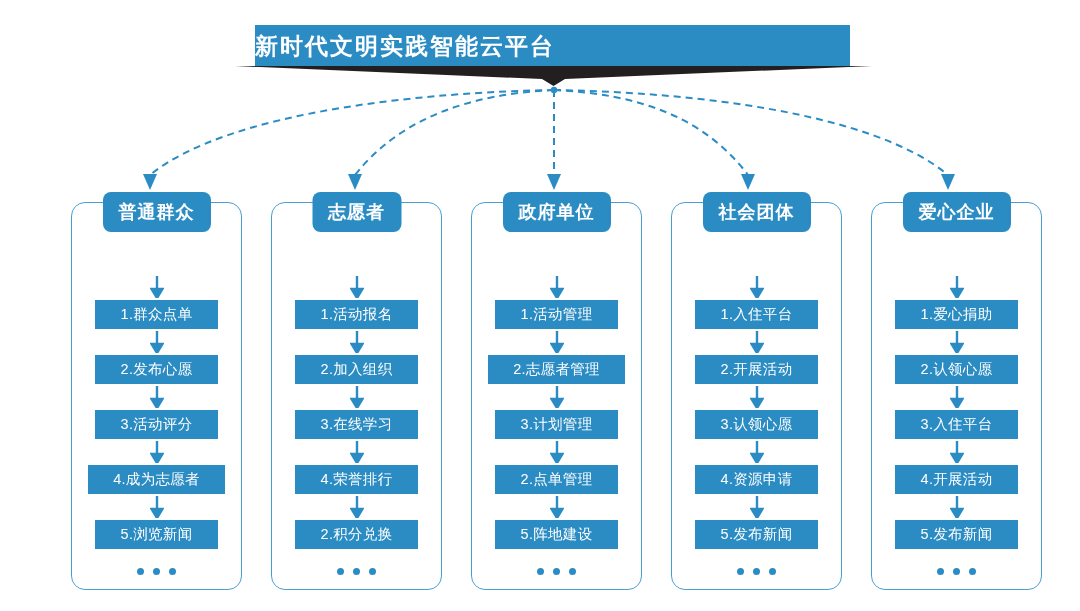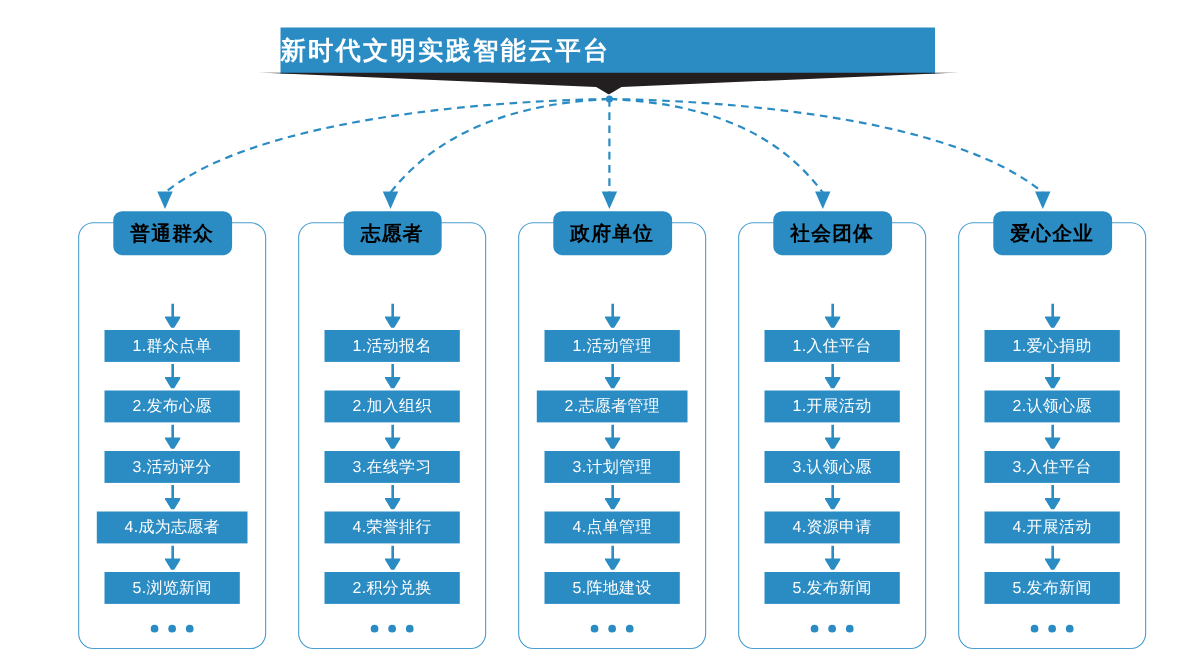--- a/index.html
+++ b/index.html
@@ -88,21 +88,21 @@
     box-sizing: border-box;
     background: #ffffff;
   }
 
   .col-header {
     position: absolute;
     top: 0px;
     left: 50%;
     transform: translateX(-50%);
     background: #2b8cc4;
-    color: #000000;
+    color: #ffffff;
     border-radius: 8px;
     height: 40px;
     display: flex;
     align-items: center;
     justify-content: center;
     font-size: 18px;
     font-weight: bold;
     letter-spacing: 1px;
     padding: 0 16px;
     box-sizing: border-box;
@@ -285,21 +285,21 @@
             <path d="M7,0 L7,14 M7,22 L1.5,13 L12.5,13 Z" stroke="#2b8cc4" stroke-width="2.4" fill="#2b8cc4"></path>
           </svg>
         <div class="item wide">2.志愿者管理</div>
         <svg class="down-arrow" viewBox="0 0 14 22">
             <path d="M7,0 L7,14 M7,22 L1.5,13 L12.5,13 Z" stroke="#2b8cc4" stroke-width="2.4" fill="#2b8cc4"></path>
           </svg>
         <div class="item">3.计划管理</div>
         <svg class="down-arrow" viewBox="0 0 14 22">
             <path d="M7,0 L7,14 M7,22 L1.5,13 L12.5,13 Z" stroke="#2b8cc4" stroke-width="2.4" fill="#2b8cc4"></path>
           </svg>
-        <div class="item">4.点单管理</div>
+        <div class="item">2.点单管理</div>
         <svg class="down-arrow" viewBox="0 0 14 22">
             <path d="M7,0 L7,14 M7,22 L1.5,13 L12.5,13 Z" stroke="#2b8cc4" stroke-width="2.4" fill="#2b8cc4"></path>
           </svg>
         <div class="item">5.阵地建设</div>
         <div class="dots">
           <span class="dot"></span>
           <span class="dot"></span>
           <span class="dot"></span>
         </div>
       </div>
@@ -309,21 +309,21 @@
       <div class="col-panel"></div>
       <div class="col-header">社会团体</div>
       <div class="col-body">
         <svg class="down-arrow" viewBox="0 0 14 22">
             <path d="M7,0 L7,14 M7,22 L1.5,13 L12.5,13 Z" stroke="#2b8cc4" stroke-width="2.4" fill="#2b8cc4"></path>
           </svg>
         <div class="item">1.入住平台</div>
         <svg class="down-arrow" viewBox="0 0 14 22">
             <path d="M7,0 L7,14 M7,22 L1.5,13 L12.5,13 Z" stroke="#2b8cc4" stroke-width="2.4" fill="#2b8cc4"></path>
           </svg>
-        <div class="item">1.开展活动</div>
+        <div class="item">2.开展活动</div>
         <svg class="down-arrow" viewBox="0 0 14 22">
             <path d="M7,0 L7,14 M7,22 L1.5,13 L12.5,13 Z" stroke="#2b8cc4" stroke-width="2.4" fill="#2b8cc4"></path>
           </svg>
         <div class="item">3.认领心愿</div>
         <svg class="down-arrow" viewBox="0 0 14 22">
             <path d="M7,0 L7,14 M7,22 L1.5,13 L12.5,13 Z" stroke="#2b8cc4" stroke-width="2.4" fill="#2b8cc4"></path>
           </svg>
         <div class="item">4.资源申请</div>
         <svg class="down-arrow" viewBox="0 0 14 22">
             <path d="M7,0 L7,14 M7,22 L1.5,13 L12.5,13 Z" stroke="#2b8cc4" stroke-width="2.4" fill="#2b8cc4"></path>

